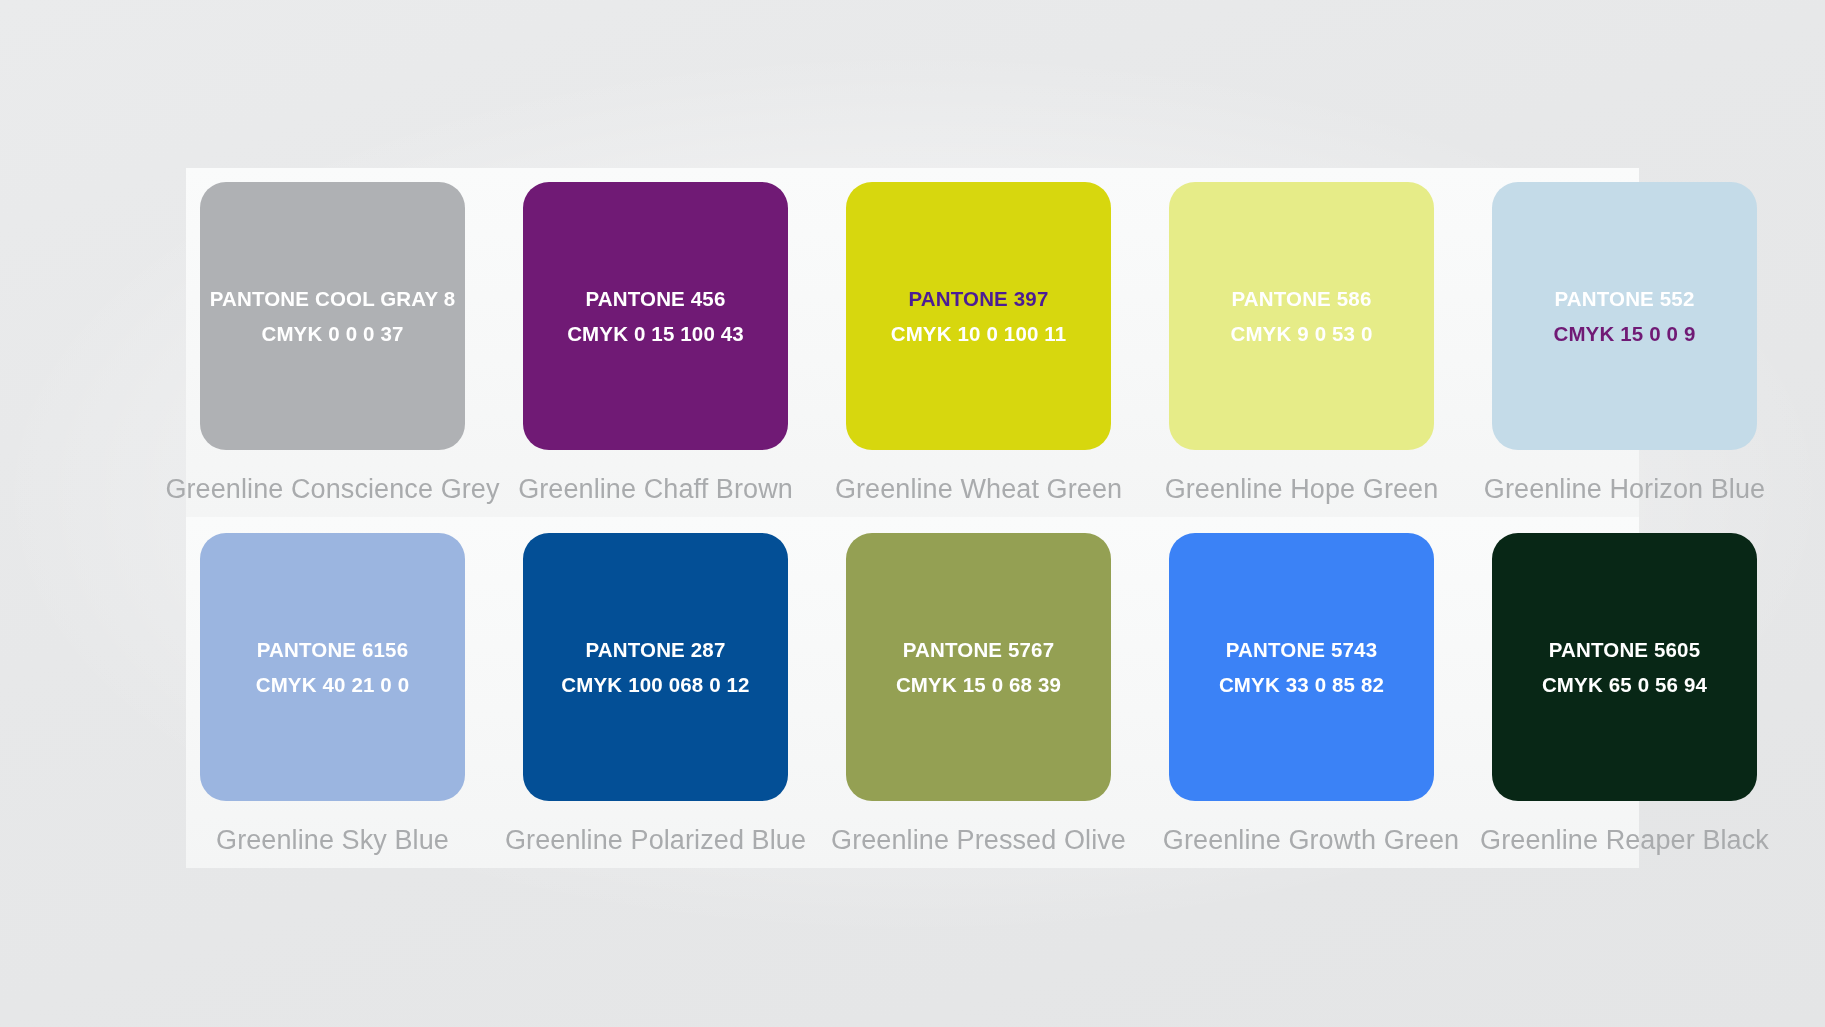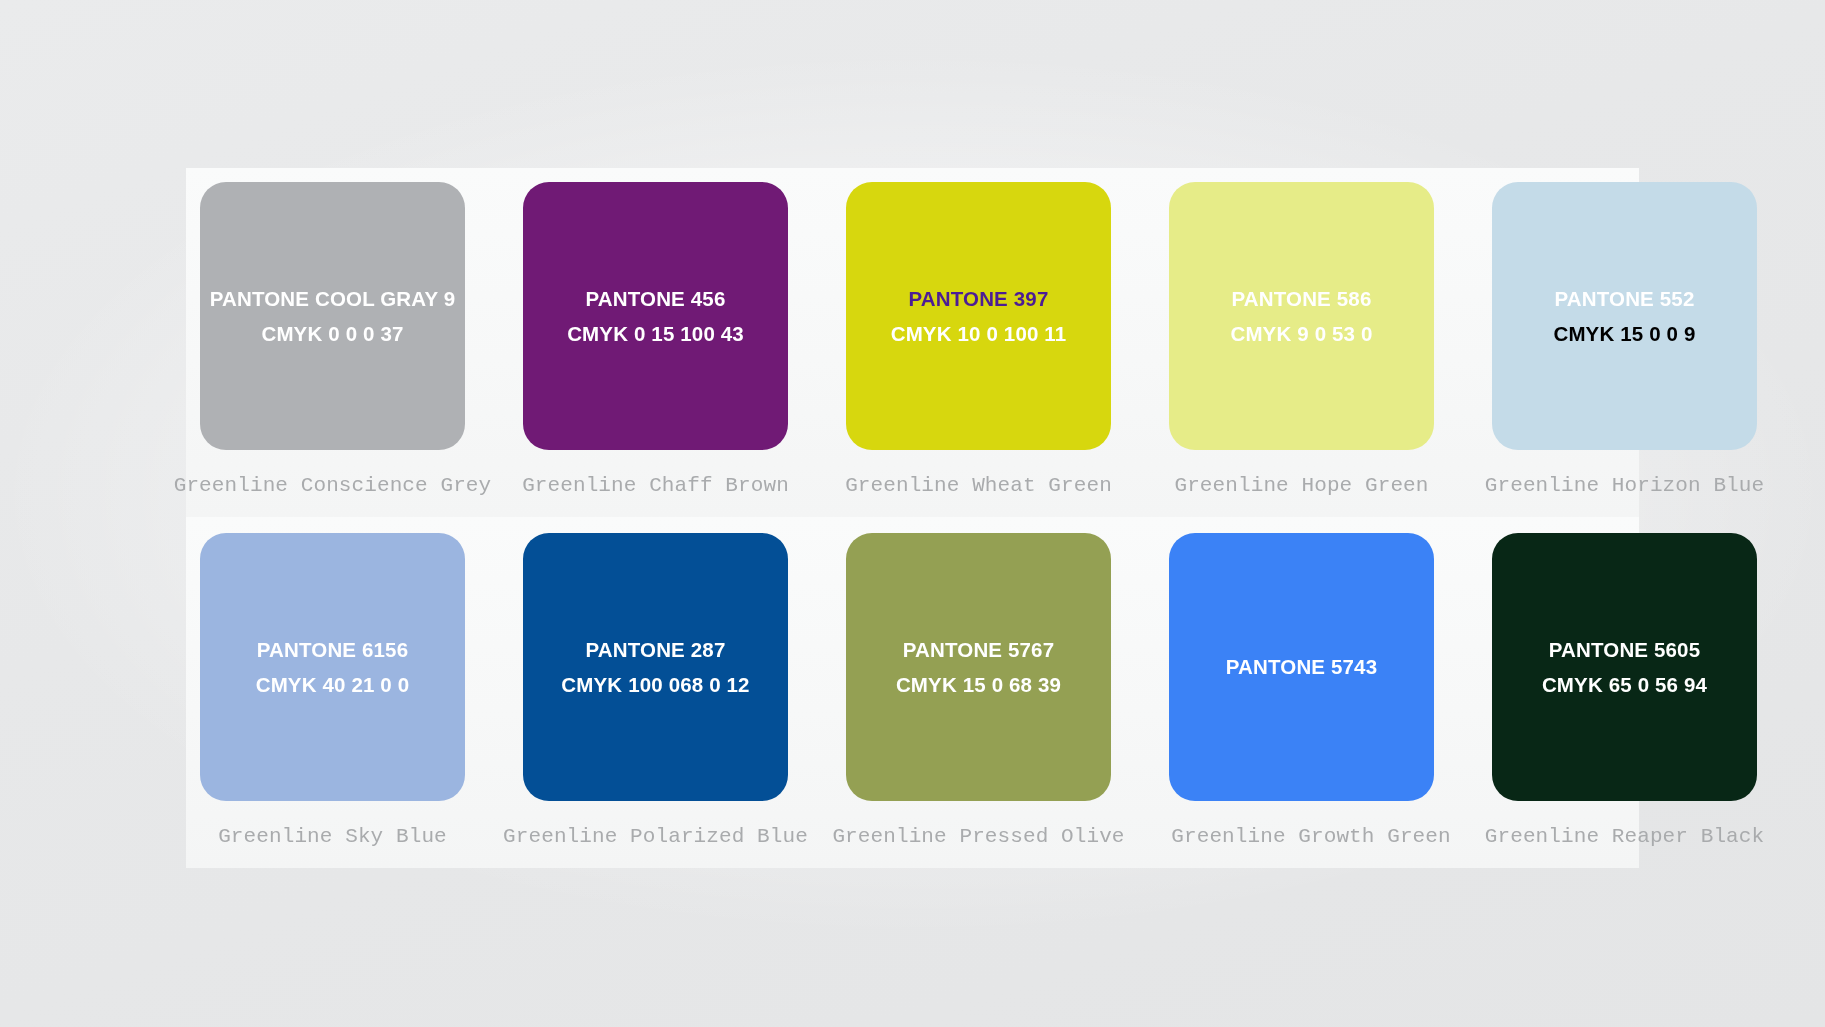--- a/index.html
+++ b/index.html
@@ -102,44 +102,44 @@
     white-space: nowrap;
   }
 
   .chip-cmyk {
     margin-top: 5px;
   }
 
   .swatch-caption {
     margin-top: 24px;
     color: #a9abad;
-    font-family: Liberation Mono, monospace;
+    font-family: Liberation Sans, sans-serif;
     font-weight: normal;
-    font-size: 21px;
+    font-size: 27px;
     letter-spacing: 0.1px;
     white-space: nowrap;
     text-align: left;
   }
 </style>
 </head>
 <body style="background-color: rgb(232, 233, 234);">
 
 <div id="page-bg"></div>
 
 <div id="palette-board">
 
   <div class="panel" id="panel-row-1"></div>
   <div class="panel" id="panel-row-2"></div>
 
   <div class="swatch-row" id="swatch-row-1">
 
     <div class="swatch-cell">
       <div class="swatch-chip" style="background-color: rgb(175, 177, 180);">
         <div class="chip-lines">
-          <span class="chip-pantone" style="color: rgb(255, 255, 255);">PANTONE COOL GRAY 9</span>
+          <span class="chip-pantone" style="color: rgb(255, 255, 255);">PANTONE COOL GRAY 8</span>
           <span class="chip-cmyk" style="color: rgb(255, 255, 255);">CMYK   0 0 0 37</span>
         </div>
       </div>
       <div class="swatch-caption" style="color: rgb(169, 171, 173);">Greenline Conscience Grey</div>
     </div>
 
     <div class="swatch-cell">
       <div class="swatch-chip" style="background-color: #701a75;">
         <div class="chip-lines">
           <span class="chip-pantone" style="color: rgb(255, 255, 255);">PANTONE 456</span>
@@ -166,21 +166,21 @@
           <span class="chip-cmyk" style="color: rgb(255, 255, 255);">CMYK   9 0 53 0</span>
         </div>
       </div>
       <div class="swatch-caption" style="color: rgb(169, 171, 173);">Greenline Hope Green</div>
     </div>
 
     <div class="swatch-cell">
       <div class="swatch-chip" style="background-color: rgb(196, 219, 232);">
         <div class="chip-lines">
           <span class="chip-pantone" style="color: rgb(255, 255, 255);">PANTONE 552</span>
-          <span class="chip-cmyk" style="color: #000000; text-align: center;">CMYK   15 0 0 9</span>
+          <span class="chip-cmyk" style="color: #701a75; text-align: center;">CMYK   15 0 0 9</span>
         </div>
       </div>
       <div class="swatch-caption" style="color: rgb(169, 171, 173);">Greenline Horizon Blue</div>
     </div>
 
   </div>
 
   <div class="swatch-row" id="swatch-row-2">
 
     <div class="swatch-cell">
@@ -210,20 +210,21 @@
           <span class="chip-cmyk" style="color: rgb(255, 255, 255);">CMYK 15 0 68 39</span>
         </div>
       </div>
       <div class="swatch-caption" style="color: rgb(169, 171, 173);">Greenline Pressed Olive</div>
     </div>
 
     <div class="swatch-cell">
       <div class="swatch-chip" style="background-color: #3b82f6;">
         <div class="chip-lines">
           <span class="chip-pantone" style="color: rgb(255, 255, 255);">PANTONE 5743</span>
+          <span class="chip-cmyk" style="color: rgb(255, 255, 255);">CMYK   33 0 85 82</span>
         </div>
       </div>
       <div class="swatch-caption" style="color: rgb(169, 171, 173); margin-left: 19px;">Greenline Growth Green</div>
     </div>
 
     <div class="swatch-cell">
       <div class="swatch-chip" style="background-color: rgb(8, 39, 22);">
         <div class="chip-lines">
           <span class="chip-pantone" style="color: rgb(255, 255, 255);">PANTONE 5605</span>
           <span class="chip-cmyk" style="color: rgb(255, 255, 255);">CMYK   65 0 56 94</span>

